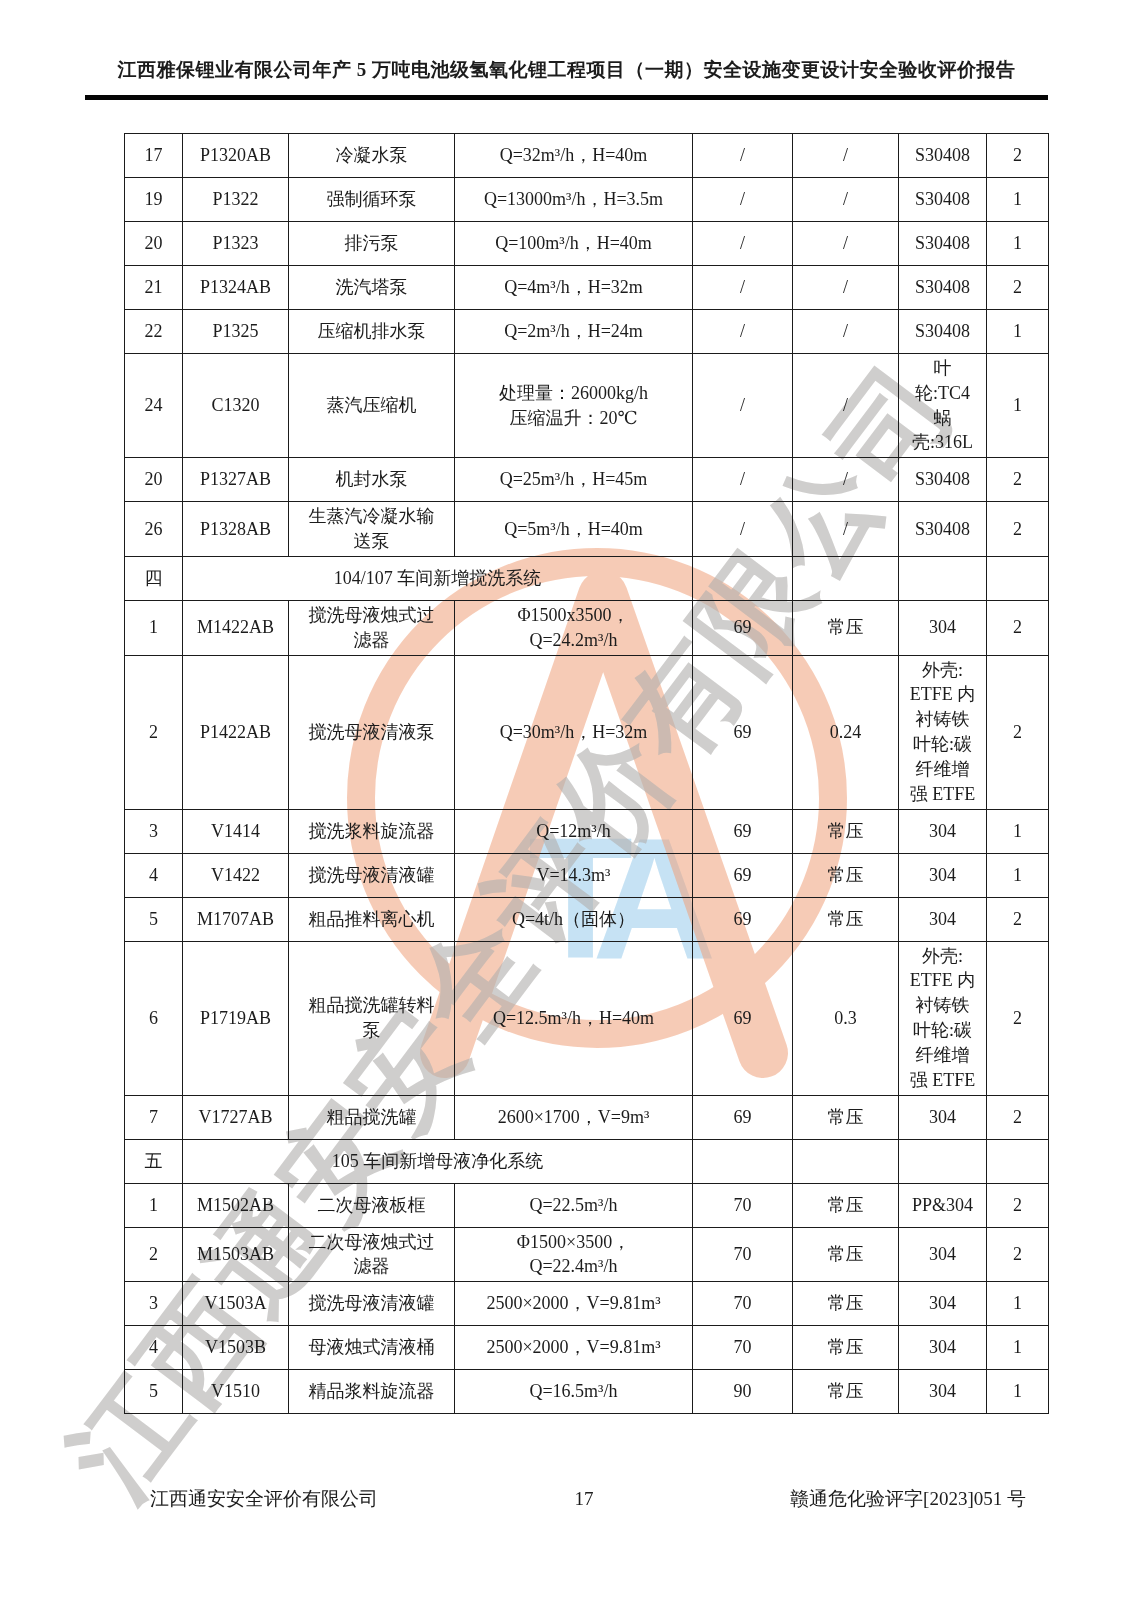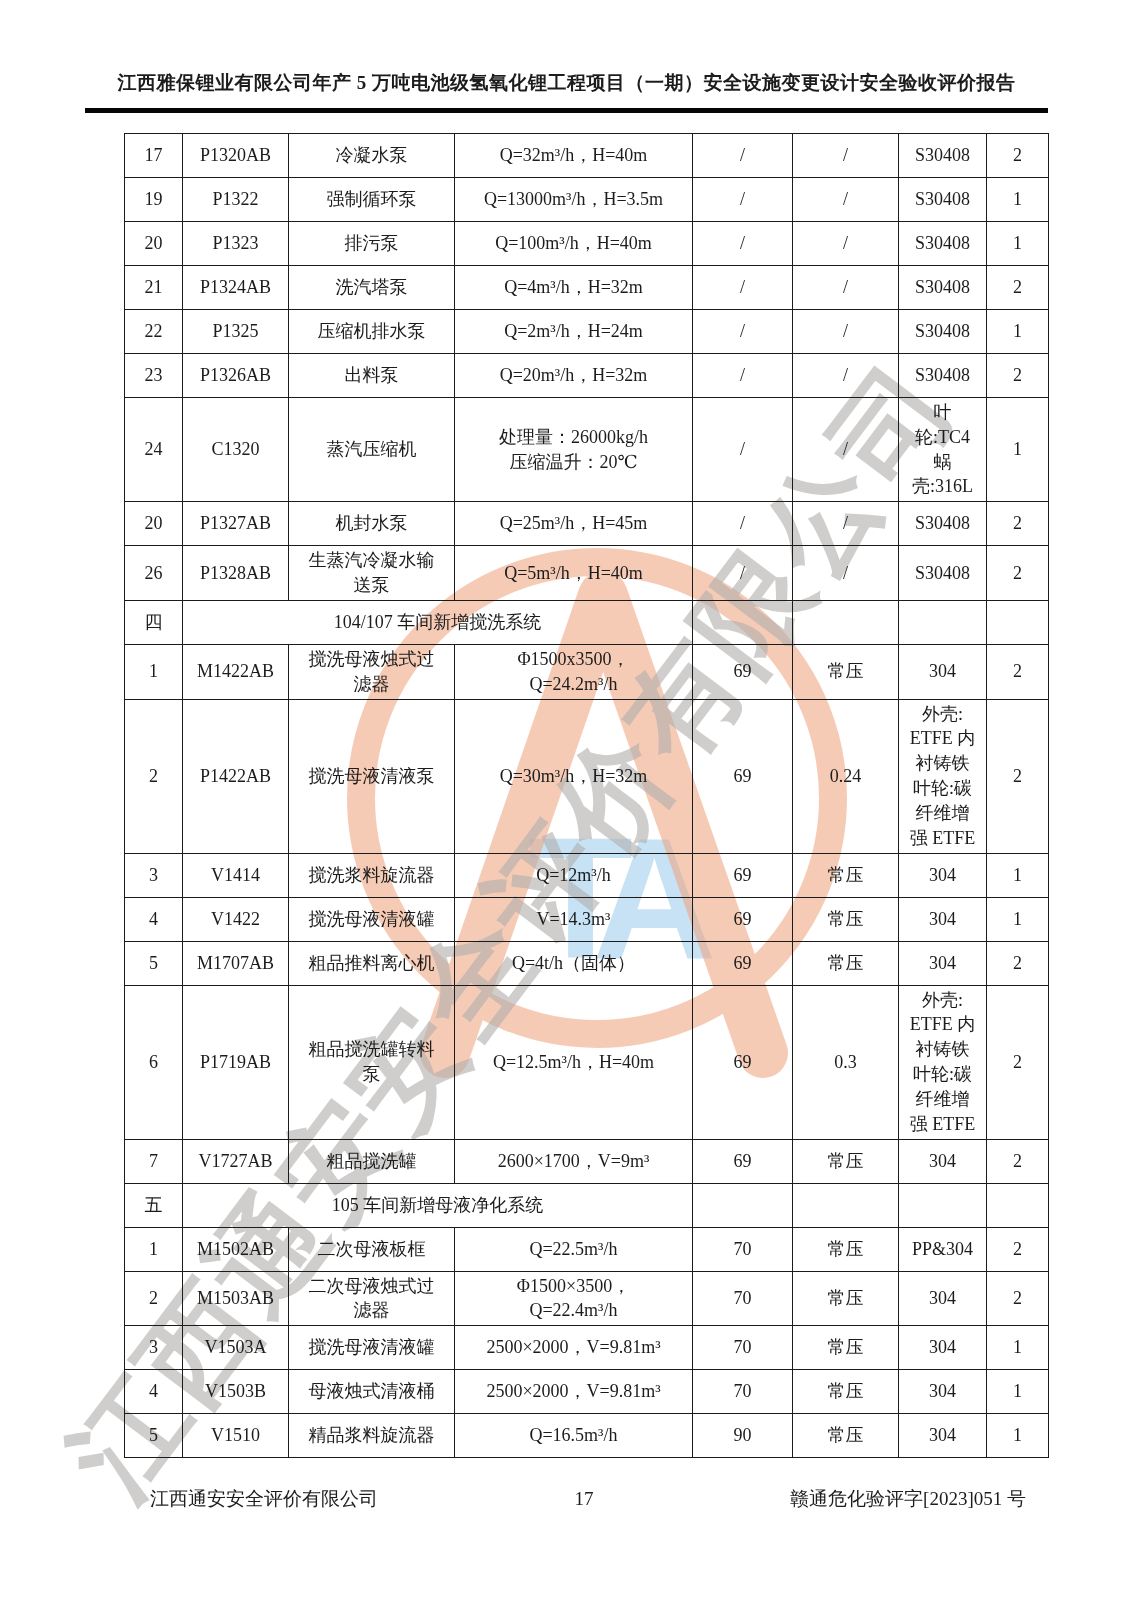--- a/index.html
+++ b/index.html
@@ -3,21 +3,21 @@
 <meta charset="utf-8">
 <style>
   html,body { margin:0; padding:0; background:#e8e8e8; }
   .page {
     position:relative; width:1131px; height:1600px; margin:0 auto;
     background:#ffffff; overflow:hidden;
     font-family:"Liberation Serif","DejaVu Serif",serif; color:#1c1c1c;
   }
   
   .header {
-    position:absolute; left:85px; top:70px; width:963px;
+    position:absolute; left:85px; top:57px; width:963px;
     text-align:center; border-bottom:5px solid #050505; padding-bottom:12px;
   }
   .header-title { font-size:19px; font-weight:700; letter-spacing:0.5px; white-space:nowrap; }
   
   table.equip {
     position:absolute; left:124px; top:133px; width:924px; z-index:2;
     border-collapse:collapse; table-layout:fixed; background:transparent; font-size:18px;
   }
   table.equip td {
     border:1.5px solid #1b1b1b; text-align:center; vertical-align:middle;
@@ -128,30 +128,20 @@
           <td>22</td>
           <td>P1325</td>
           <td>压缩机排水泵</td>
           <td>Q=2m³/h，H=24m</td>
           <td>/</td>
           <td>/</td>
           <td>S30408</td>
           <td>1</td>
         </tr>
         <tr>
-          <td>23</td>
-          <td>P1326AB</td>
-          <td>出料泵</td>
-          <td>Q=20m³/h，H=32m</td>
-          <td>/</td>
-          <td>/</td>
-          <td>S30408</td>
-          <td>2</td>
-        </tr>
-        <tr>
           <td>24</td>
           <td>C1320</td>
           <td>蒸汽压缩机</td>
           <td>处理量：26000kg/h
 压缩温升：20℃</td>
           <td>/</td>
           <td>/</td>
           <td>叶
 轮:TC4
 蜗

